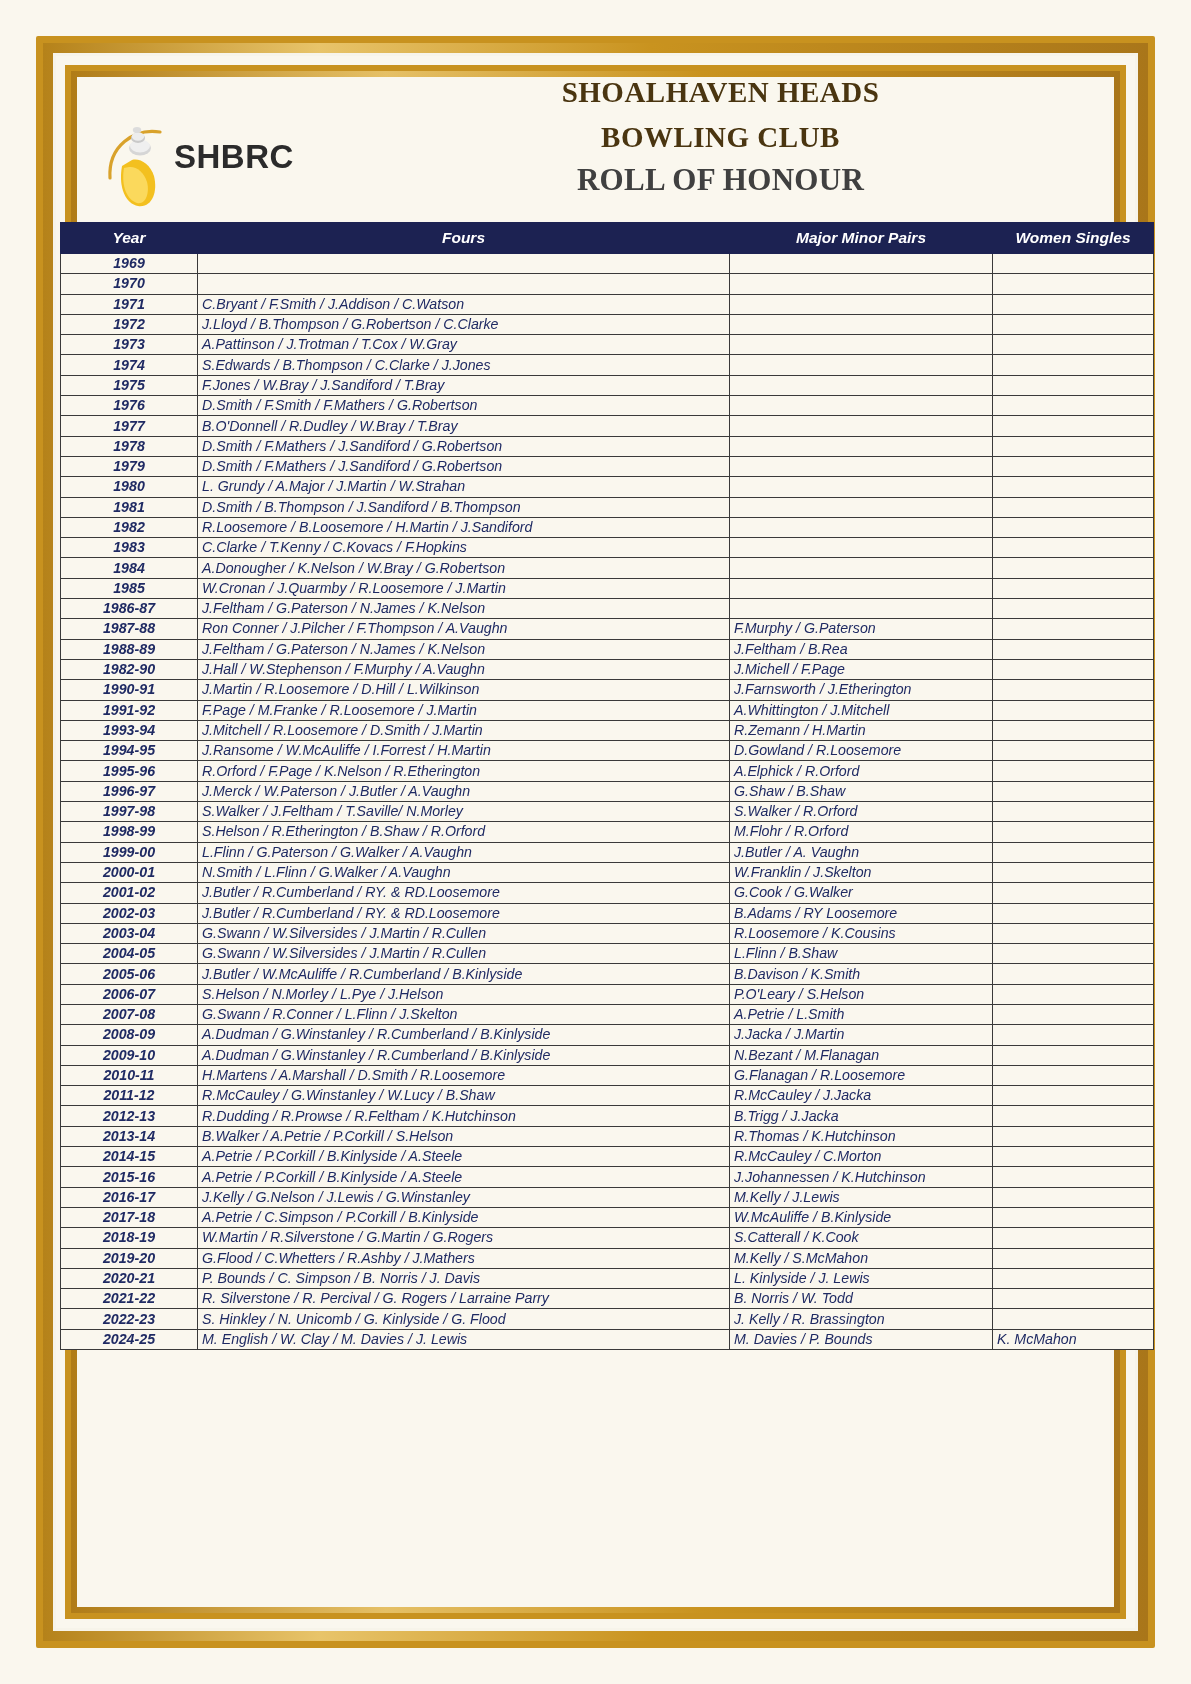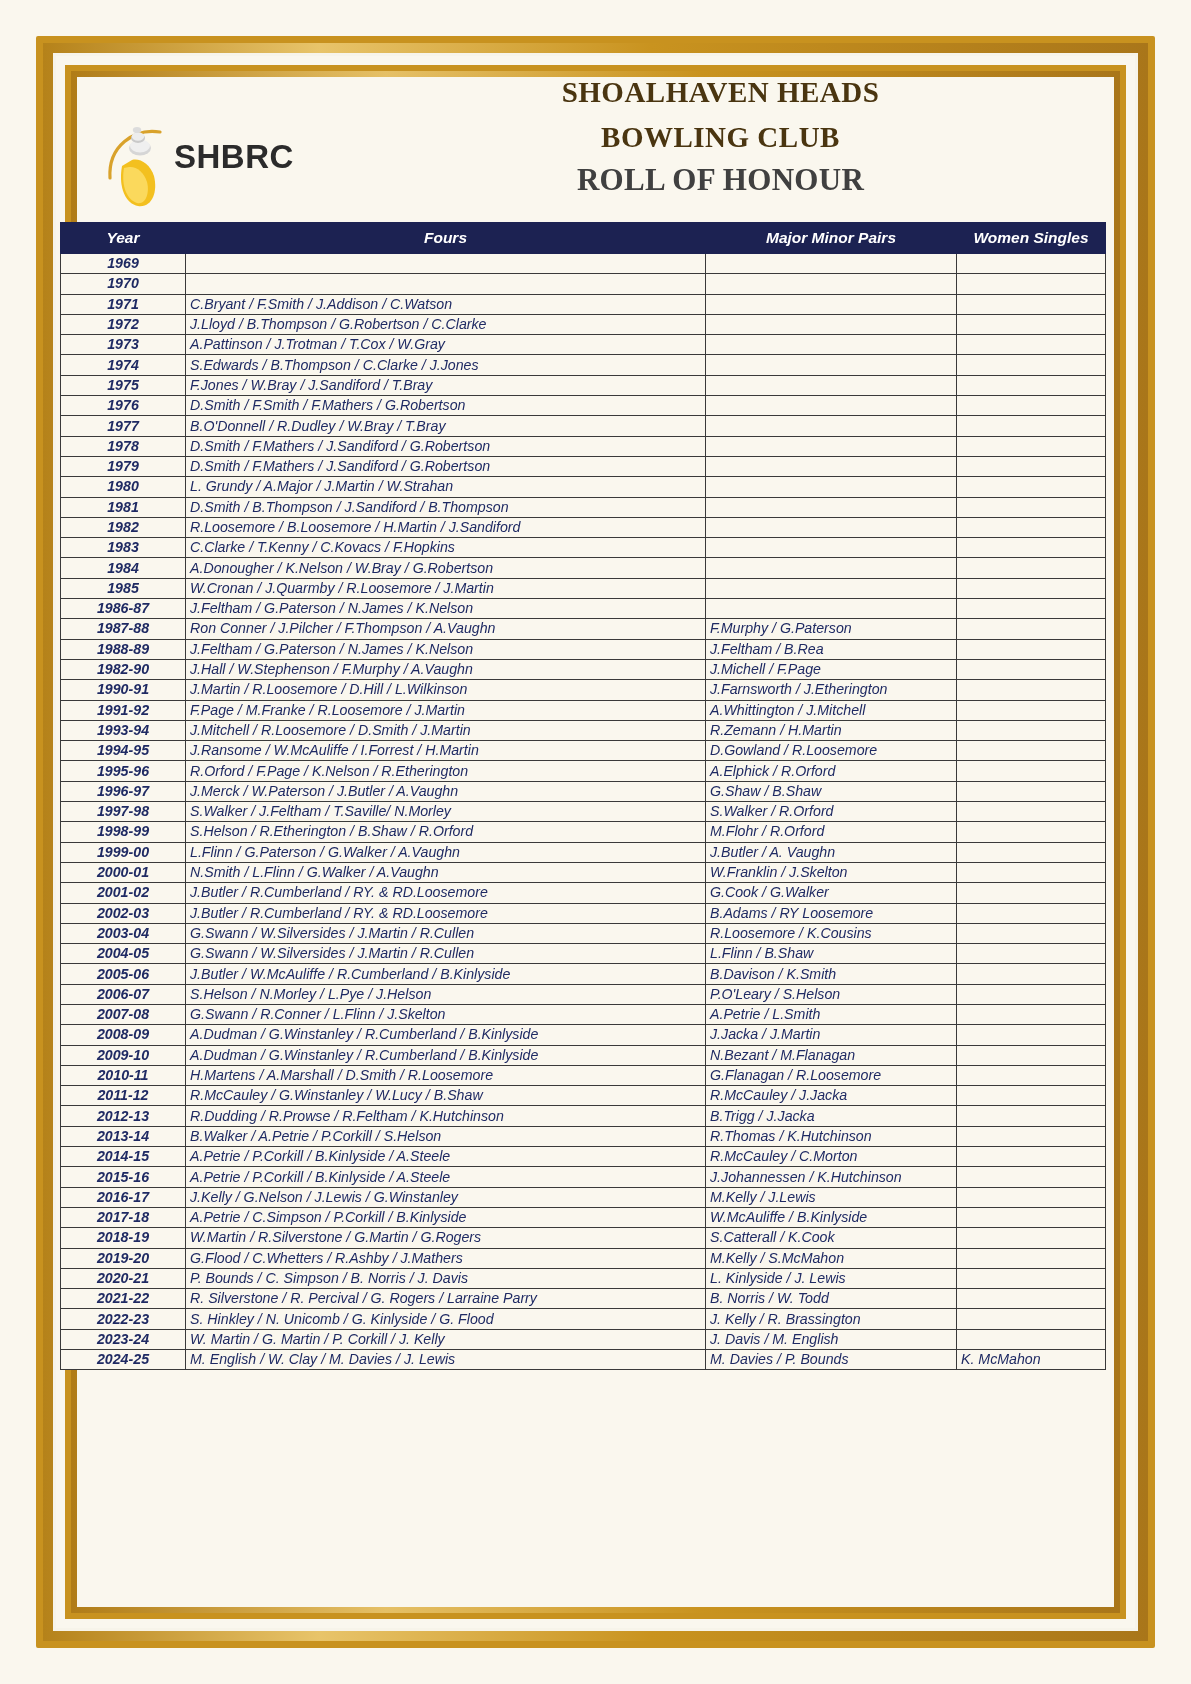--- a/index.html
+++ b/index.html
@@ -93,21 +93,21 @@
     table-layout:fixed;
     background:#faf7ee;
   }
   table.roll th{
     background:#1c2252;
     color:#ffffff;
     font-size:15.5px;
     font-style:italic;
     font-weight:bold;
     height:30px;
-    padding:0 2px;
+    padding:0 8px;
     text-align:center;
     border:1px solid #1c2252;
     font-family:"Liberation Sans", sans-serif;
   }
   table.roll td{
     border:1px solid #3a3a3a;
     height:19.3px;
     padding:0 4px;
     font-size:14.2px;
     font-style:italic;
@@ -487,26 +487,20 @@
             <td class="pairs">B. Norris / W. Todd</td>
             <td class="singles"></td>
           </tr>
           <tr>
             <td class="year">2022-23</td>
             <td class="fours">S. Hinkley / N. Unicomb / G. Kinlyside / G. Flood</td>
             <td class="pairs">J. Kelly / R. Brassington</td>
             <td class="singles"></td>
           </tr>
           <tr>
-            <td class="year">2023-24</td>
-            <td class="fours">W. Martin / G. Martin / P. Corkill / J. Kelly</td>
-            <td class="pairs">J. Davis / M. English</td>
-            <td class="singles"></td>
-          </tr>
-          <tr>
             <td class="year">2024-25</td>
             <td class="fours">M. English / W. Clay / M. Davies / J. Lewis</td>
             <td class="pairs">M. Davies / P. Bounds</td>
             <td class="singles">K. McMahon</td>
           </tr>
         </tbody>
     </table>
 
   </div>
 </div>

